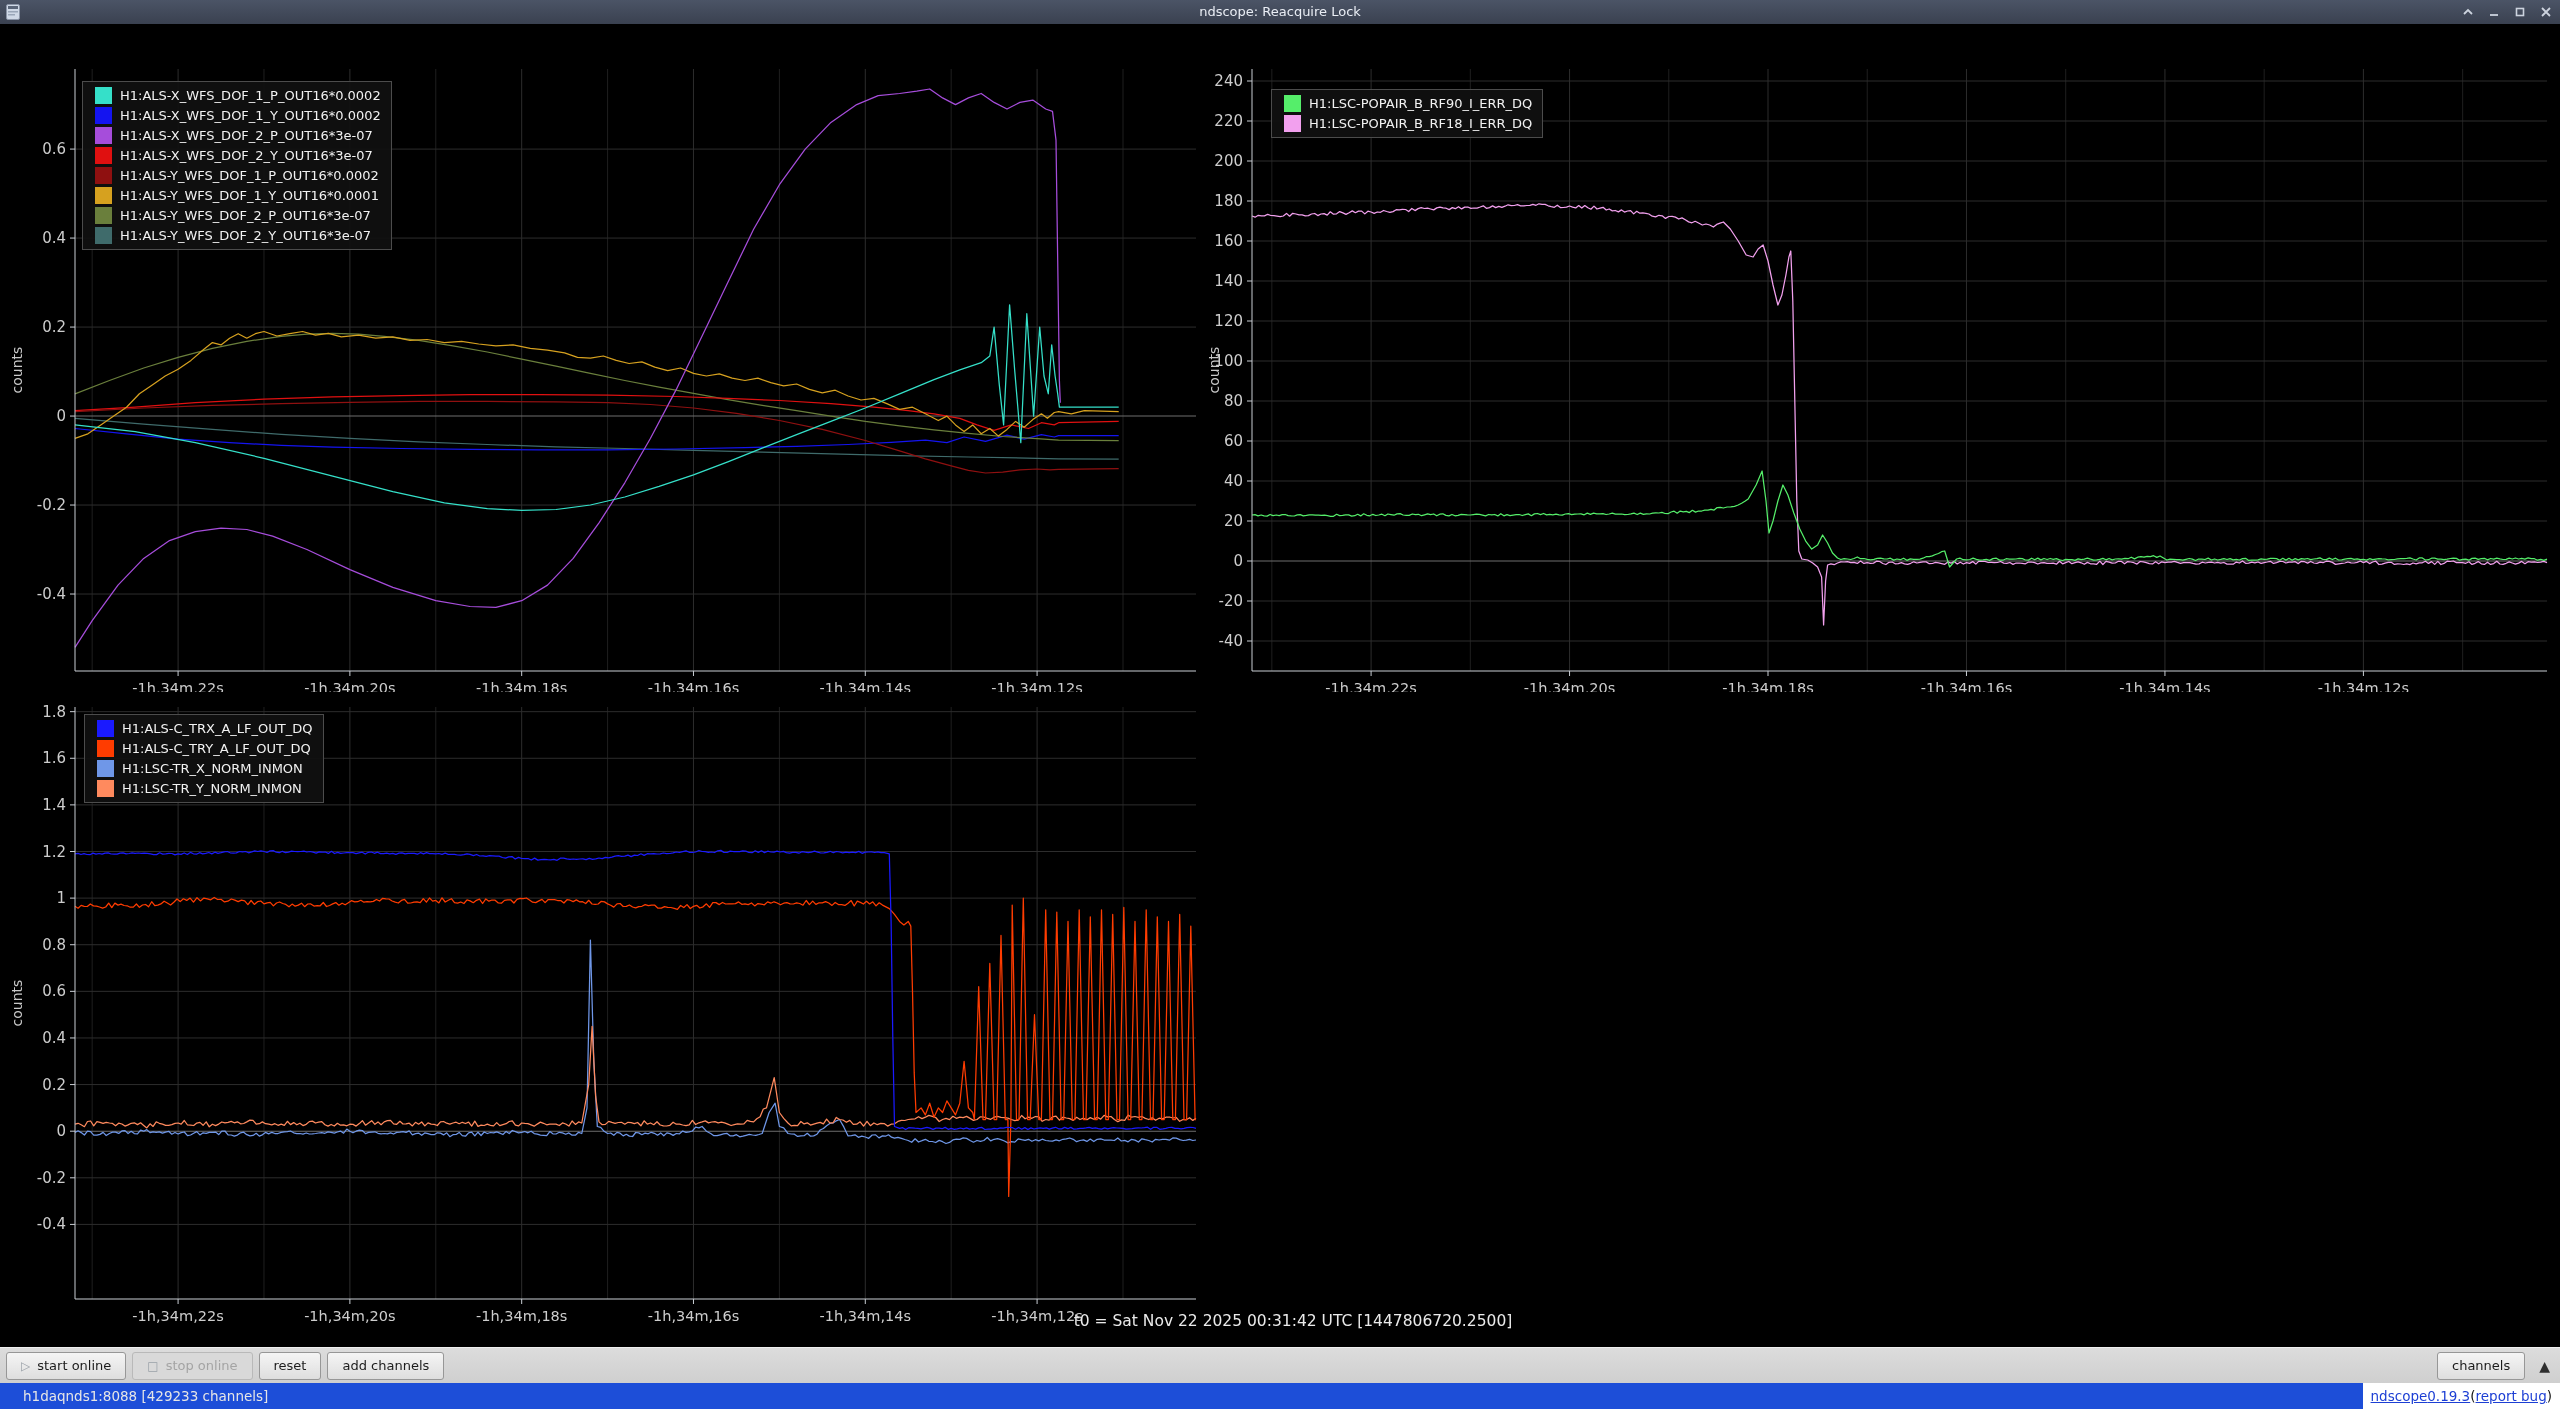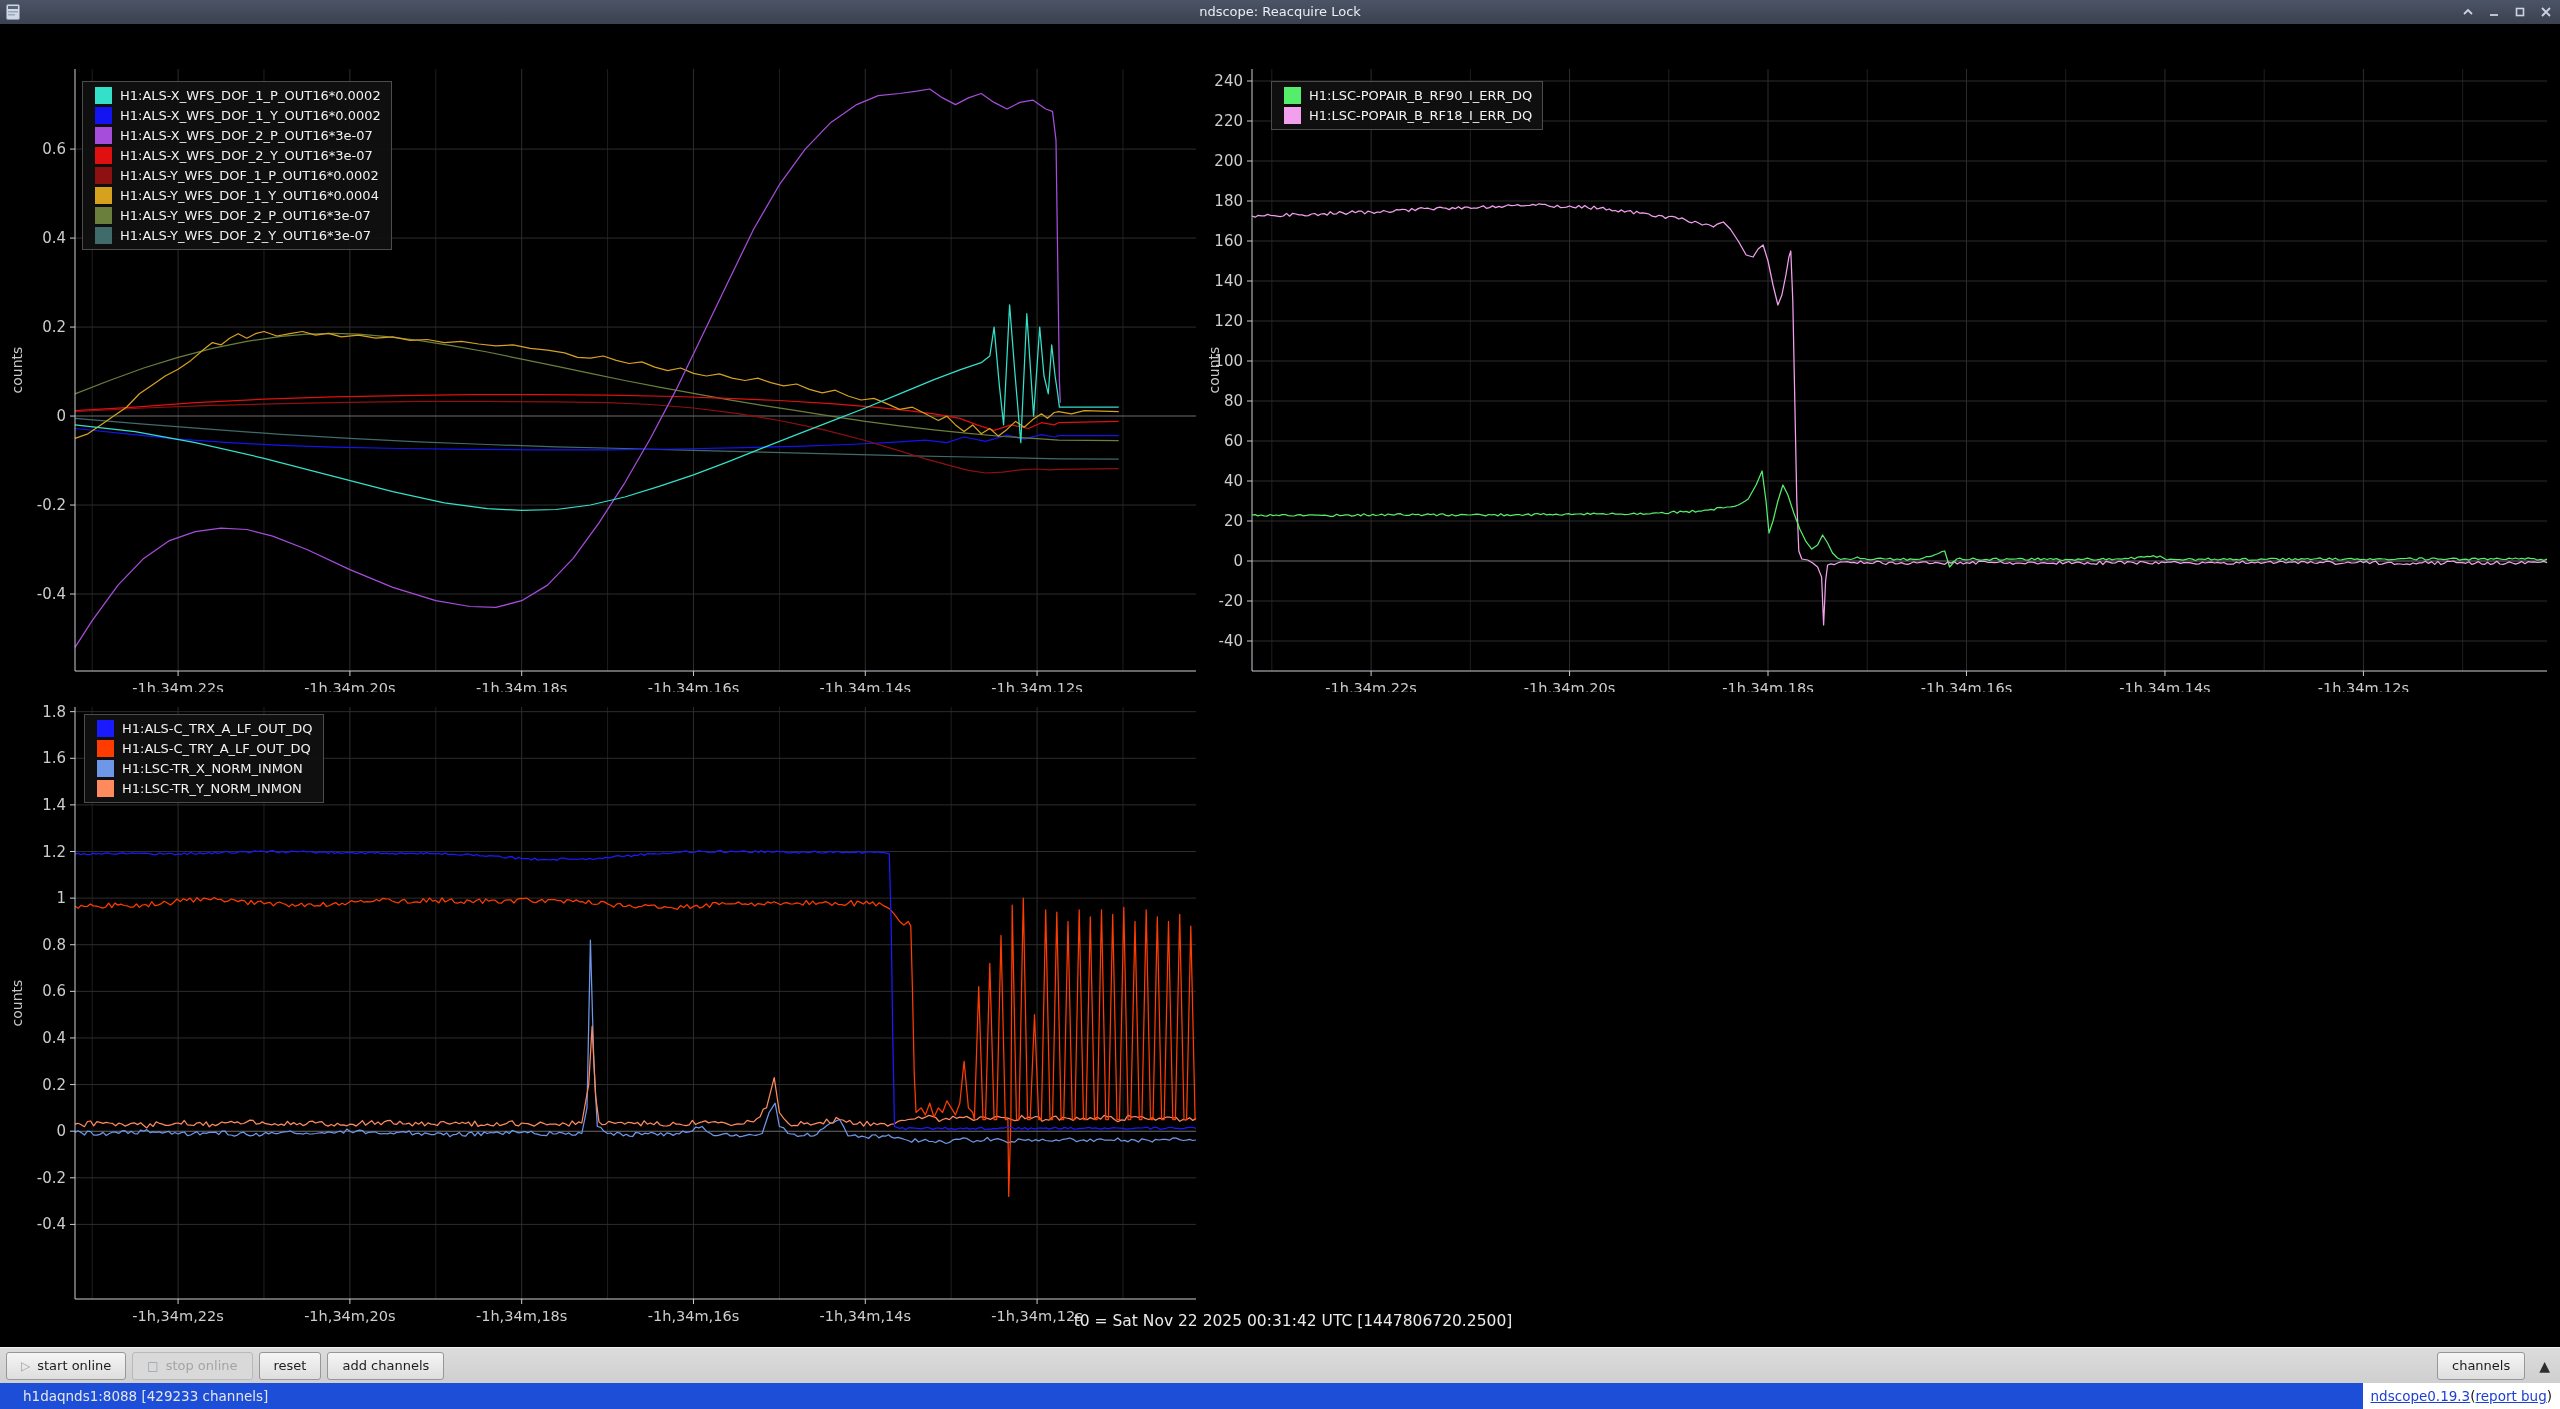--- a/index.html
+++ b/index.html
@@ -156,21 +156,21 @@
           <div class="row">
             <div class="swatch" style="background: rgb(224, 16, 16);"></div>
             <div class="lab">H1:ALS-X_WFS_DOF_2_Y_OUT16*3e-07</div>
           </div>
           <div class="row">
             <div class="swatch" style="background: rgb(143, 16, 16);"></div>
             <div class="lab">H1:ALS-Y_WFS_DOF_1_P_OUT16*0.0002</div>
           </div>
           <div class="row">
             <div class="swatch" style="background: rgb(214, 161, 31);"></div>
-            <div class="lab">H1:ALS-Y_WFS_DOF_1_Y_OUT16*0.0004</div>
+            <div class="lab">H1:ALS-Y_WFS_DOF_1_Y_OUT16*0.0001</div>
           </div>
           <div class="row">
             <div class="swatch" style="background: rgb(106, 127, 60);"></div>
             <div class="lab">H1:ALS-Y_WFS_DOF_2_P_OUT16*3e-07</div>
           </div>
           <div class="row">
             <div class="swatch" style="background: rgb(63, 107, 107);"></div>
             <div class="lab">H1:ALS-Y_WFS_DOF_2_Y_OUT16*3e-07</div>
           </div>
         </div>
@@ -246,21 +246,21 @@
           <line x1="563.0153256704981" y1="617" x2="563.0153256704981" y2="622" stroke="#c9ced4" stroke-width="1"></line>
           <text x="563.0153256704981" y="639" text-anchor="middle" fill="#cdcdcd" font-size="14.5px" font-family="DejaVu Sans, sans-serif">-1h,34m,18s</text>
           <line x1="761.4827586206897" y1="617" x2="761.4827586206897" y2="622" stroke="#c9ced4" stroke-width="1"></line>
           <text x="761.4827586206897" y="639" text-anchor="middle" fill="#cdcdcd" font-size="14.5px" font-family="DejaVu Sans, sans-serif">-1h,34m,16s</text>
           <line x1="959.9501915708812" y1="617" x2="959.9501915708812" y2="622" stroke="#c9ced4" stroke-width="1"></line>
           <text x="959.9501915708812" y="639" text-anchor="middle" fill="#cdcdcd" font-size="14.5px" font-family="DejaVu Sans, sans-serif">-1h,34m,14s</text>
           <line x1="1158.4176245210729" y1="617" x2="1158.4176245210729" y2="622" stroke="#c9ced4" stroke-width="1"></line>
           <text x="1158.4176245210729" y="639" text-anchor="middle" fill="#cdcdcd" font-size="14.5px" font-family="DejaVu Sans, sans-serif">-1h,34m,12s</text>
           <text x="0" y="0" fill="#c8c8c8" font-size="14px" font-family="DejaVu Sans, sans-serif" text-anchor="middle" transform="translate(14 316) rotate(-90)">counts</text>
         </svg>
-        <div class="legend" style="left: 66px; top: 27px;">
+        <div class="legend" style="left: 66px; top: 35px;">
           <div class="row">
             <div class="swatch" style="background: rgb(85, 238, 106);"></div>
             <div class="lab">H1:LSC-POPAIR_B_RF90_I_ERR_DQ</div>
           </div>
           <div class="row">
             <div class="swatch" style="background: rgb(242, 160, 238);"></div>
             <div class="lab">H1:LSC-POPAIR_B_RF18_I_ERR_DQ</div>
           </div>
         </div>
       </div>

